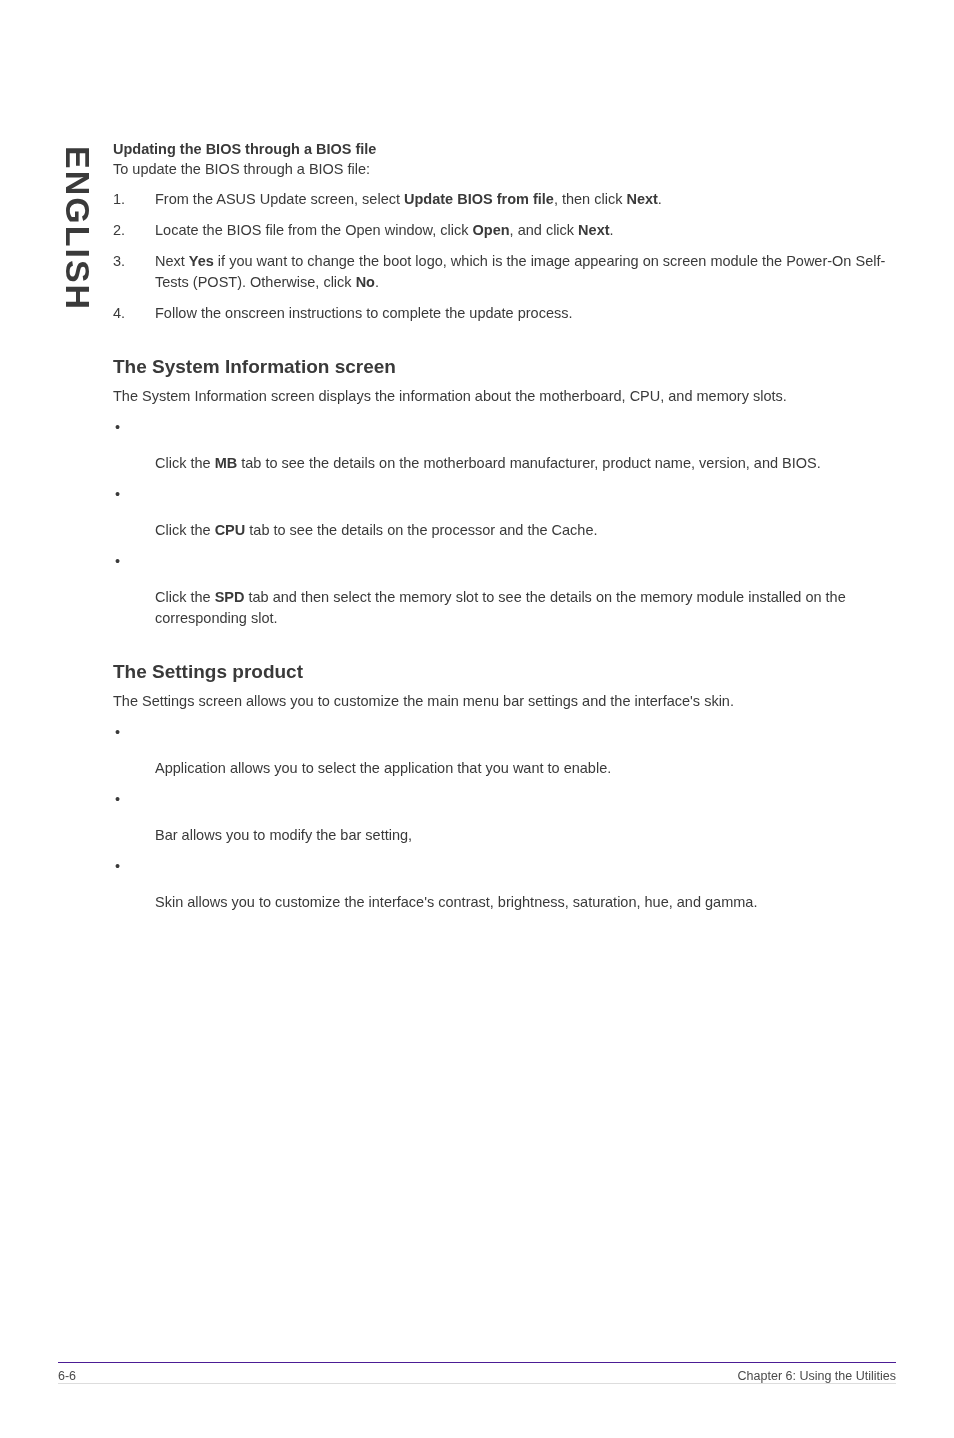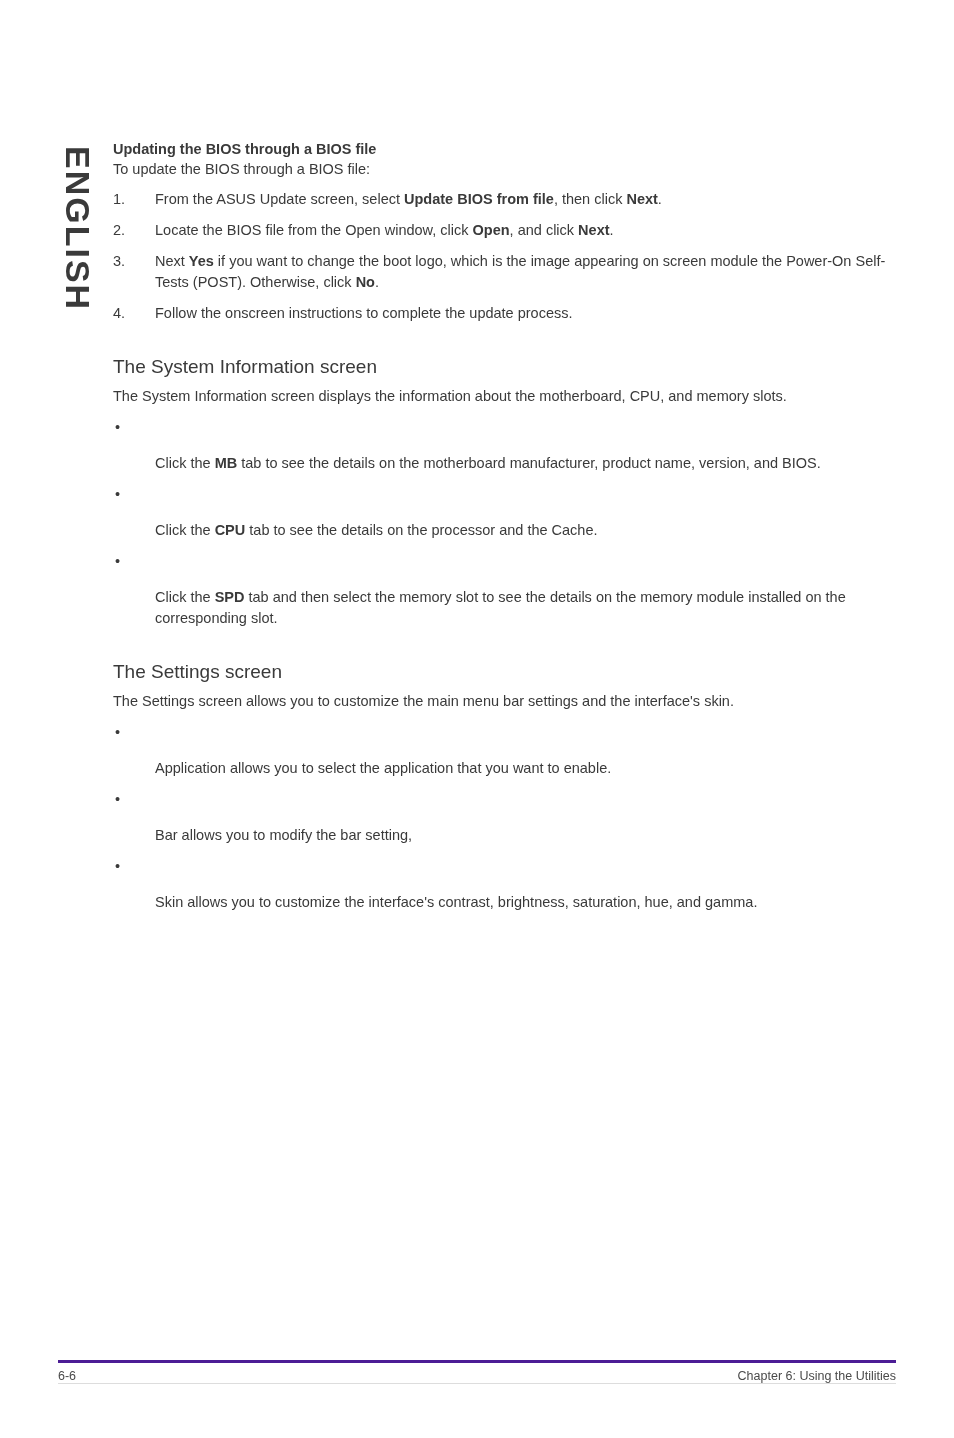--- a/index.html
+++ b/index.html
@@ -59,21 +59,21 @@
     }
     .ol-num {
       width: 42px;
       flex-shrink: 0;
     }
     .ol-body {
       flex: 1;
     }
     .section-heading {
       font-size: 19px;
-      font-weight: normal;
+      font-weight: bold;
       margin-top: 32px;
       margin-bottom: 8px;
       color: #3a3a3a;
     }
     .section-intro {
       font-size: 14.5px;
       line-height: 1.45;
       margin-bottom: 10px;
     }
     .ul-list {
@@ -94,21 +94,21 @@
     }
     .ul-body {
       flex: 1;
       margin-top: 36px;
     }
     .footer {
       position: absolute;
       bottom: 54px;
       left: 58px;
       width: 838px;
-      border-top: 3px solid #4c1d95;
+      border-top: 1px solid #4c1d95;
       border-bottom: 1px solid #ddd;
       padding-top: 6px;
       display: flex;
       justify-content: space-between;
       font-size: 12.5px;
       color: #4a4a4a;
     }
   </style>
 </head>
 <body>
@@ -163,21 +163,21 @@
       </span>
     </li>
     <li class="ul-item">
       <span class="ul-bullet">•</span>
       <span class="ul-body">
         <span>Click the </span><span class="bold">SPD</span><span> tab and then select the memory slot to see the details on the memory module installed on the corresponding slot.</span>
       </span>
     </li>
   </ul>
 
-  <div class="section-heading">The Settings screen</div>
+  <div class="section-heading">The Settings product</div>
   <div class="section-intro">The Settings screen allows you to customize the main menu bar settings and the interface's skin.</div>
   <ul class="ul-list">
     <li class="ul-item">
       <span class="ul-bullet">•</span>
       <span class="ul-body">Application allows you to select the application that you want to enable.</span>
     </li>
     <li class="ul-item">
       <span class="ul-bullet">•</span>
       <span class="ul-body">Bar allows you to modify the bar setting,</span>
     </li>

